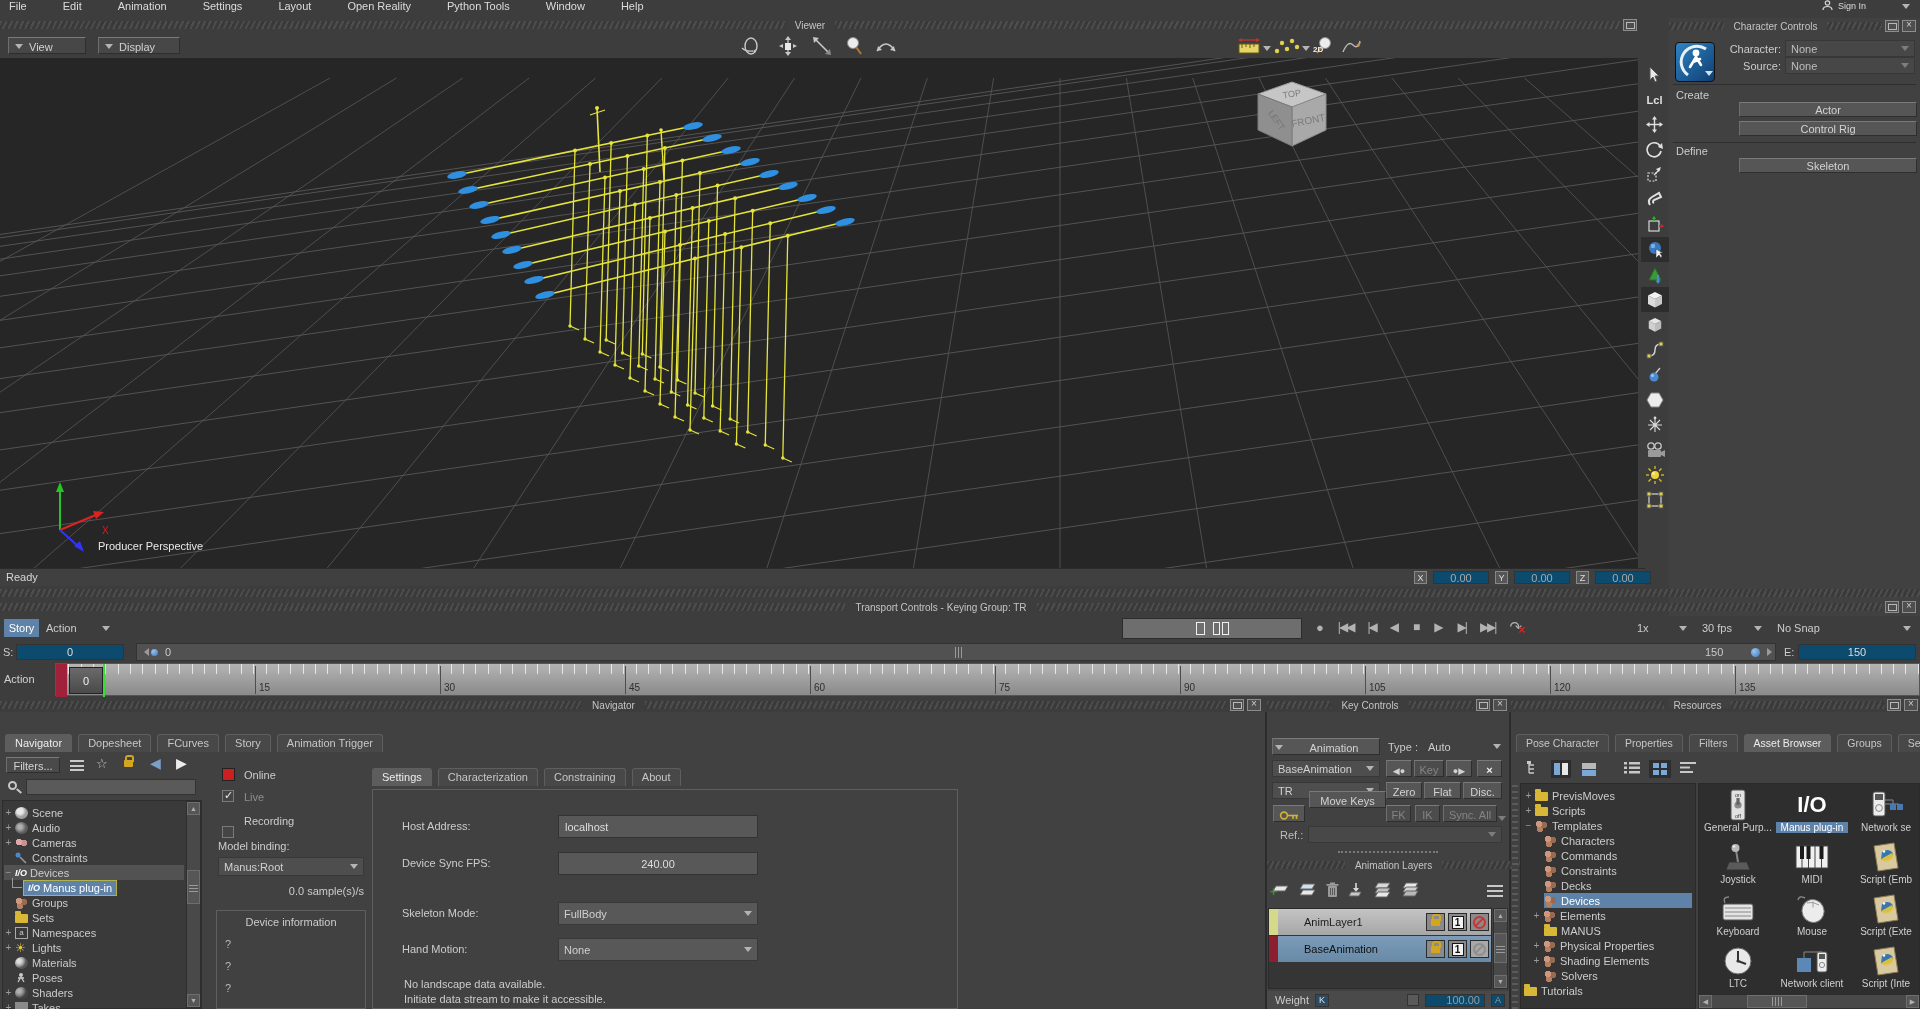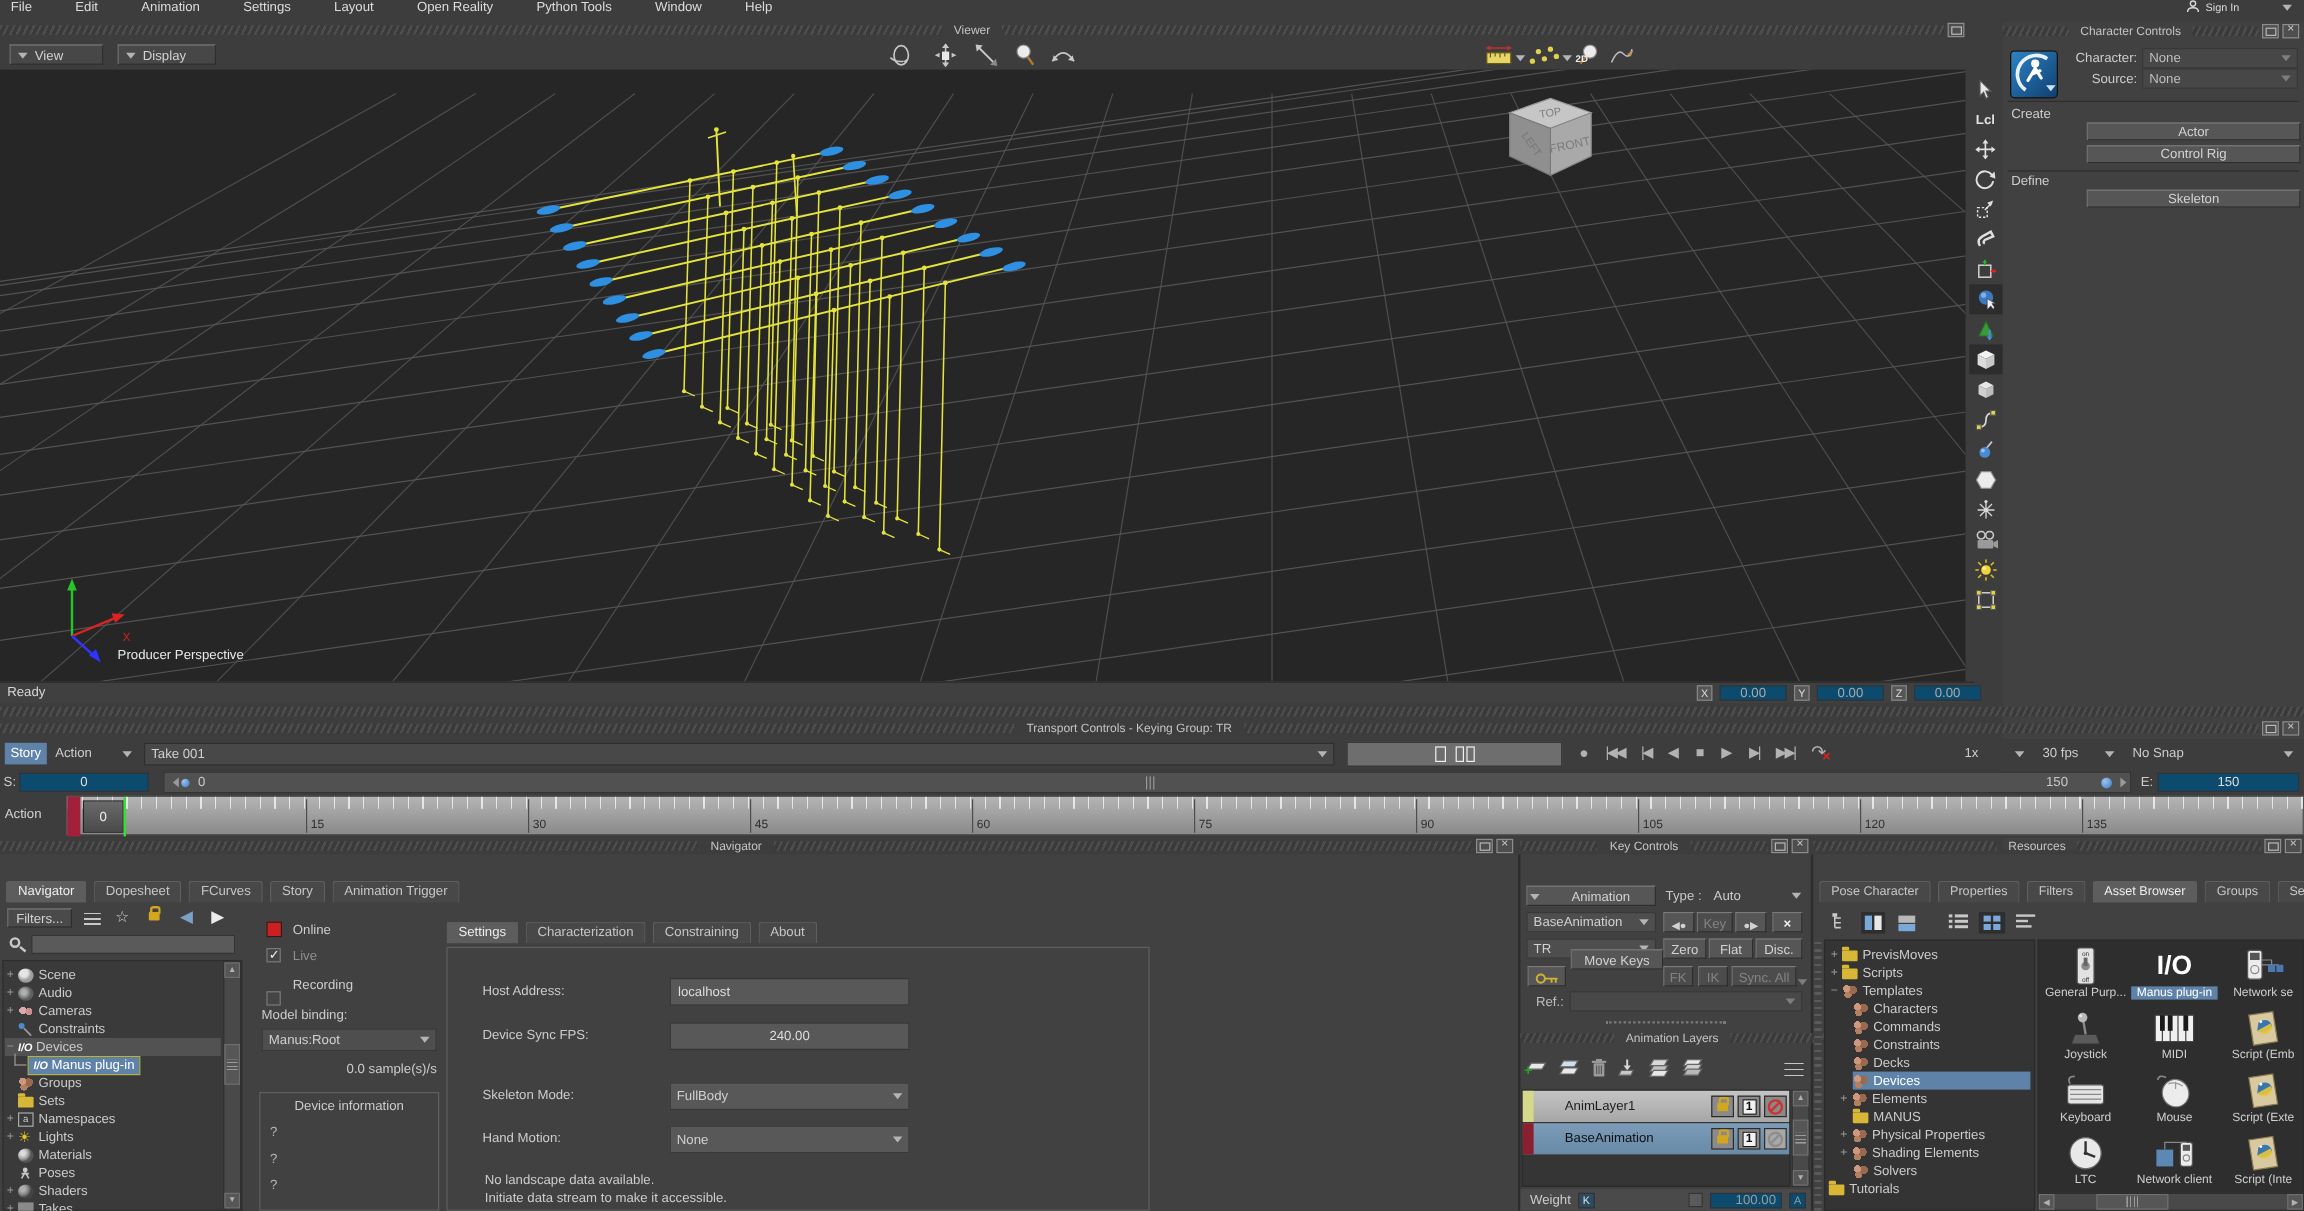--- a/index.html
+++ b/index.html
@@ -564,25 +564,20 @@
 
 <div class="ab" style="left:0;top:616px;width:1920px;height:26px;background:#3d3d3d">
   <div class="ab" style="left:4px;top:3px;width:35px;height:18px;background:#5f83a8;color:#fff;display:flex;align-items:center;justify-content:center">
       <span>Story</span>
     </div>
   <div class="ab flex" style="left:42px;top:3px;width:72px;height:18px;padding:0 4px">
     <span>Action</span>
       <span class="sp" style="flex:1"></span>
       <span class="car"></span>
   </div>
-  <div class="ab dd" style="left:120px;top:3px;width:992px;height:19px;background:#484848;border-color:#2f2f2f">
-    <span>Take 001</span>
-      <span class="sp"></span>
-      <span class="car"></span>
-  </div>
   <div class="ab flex" style="left:1122px;top:2px;width:180px;height:21px;background:#6e6e6e;border:1px solid #2c2c2c;justify-content:center;gap:8px">
     <span style="width:9px;height:13px;border:1.5px solid #f0f0f0"></span>
     <span class="flex" style="gap:2px">
         <span style="width:7px;height:13px;border:1.5px solid #f0f0f0"></span>
         <span style="width:7px;height:13px;border:1.5px solid #f0f0f0"></span>
       </span>
   </div>
   <div class="ab flex" style="left:1316px;top:2px;gap:14px;color:#b2b2b2;font-size:12px">
     <span style="font-size:13px">●</span>
     <span style="letter-spacing:-2px">|◀◀</span>

